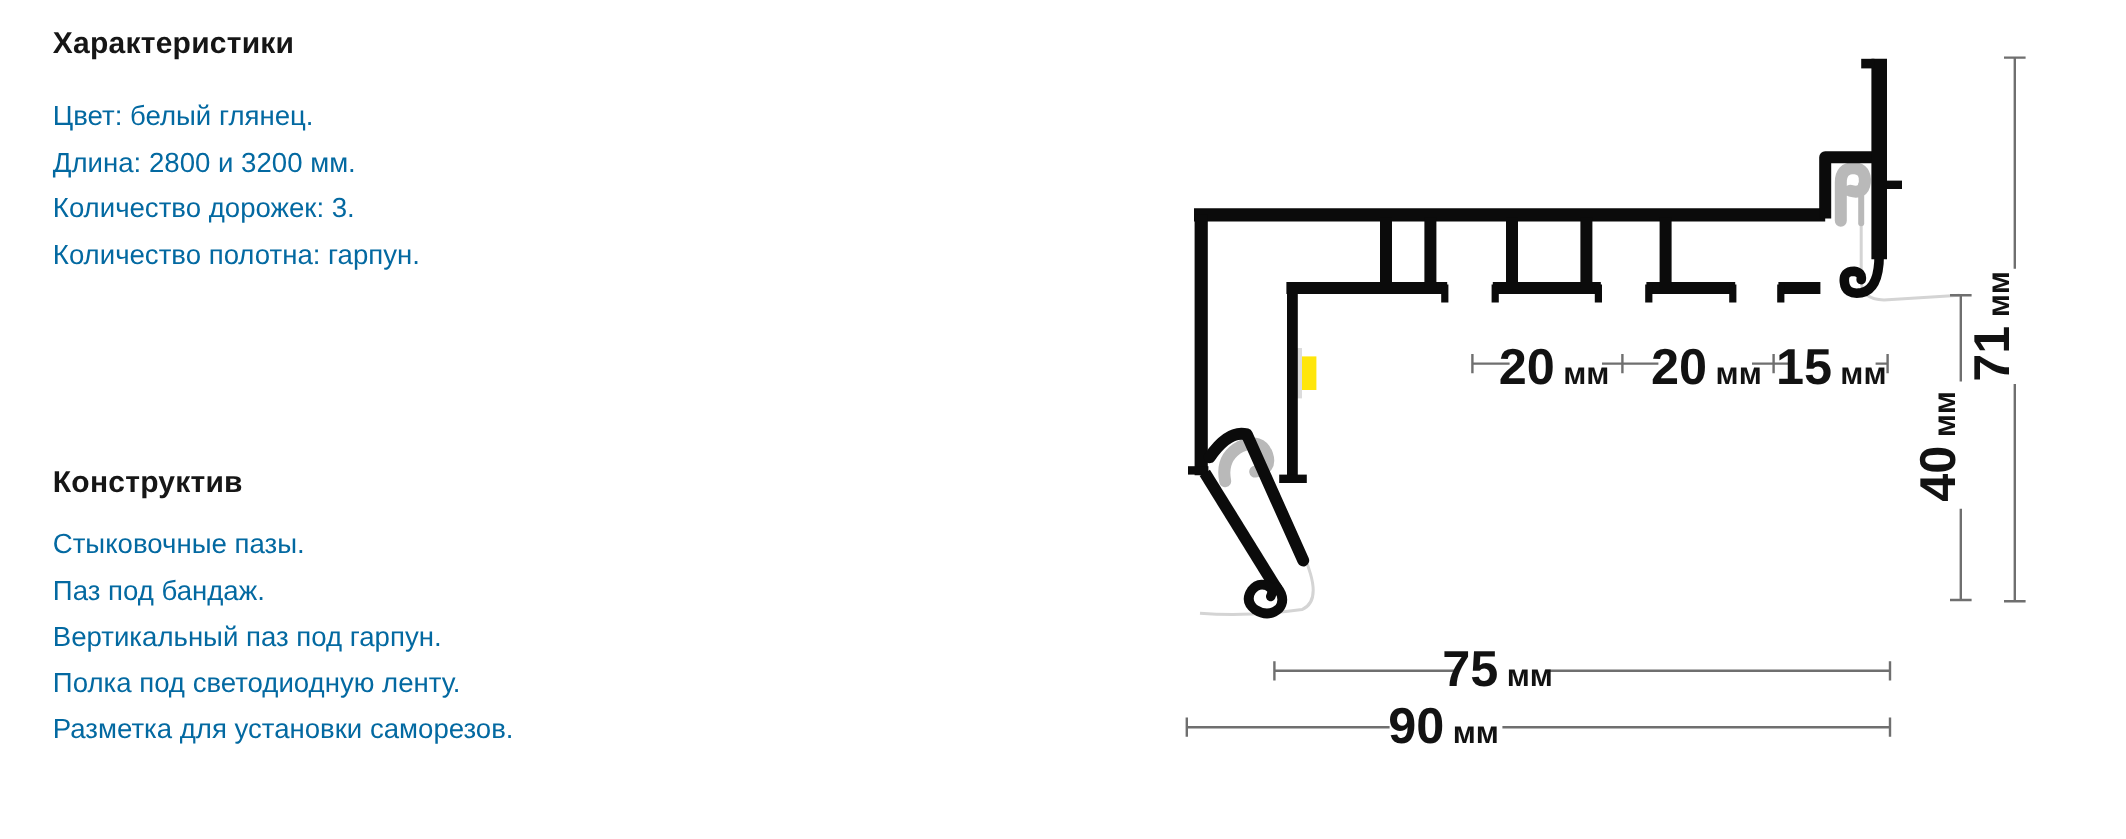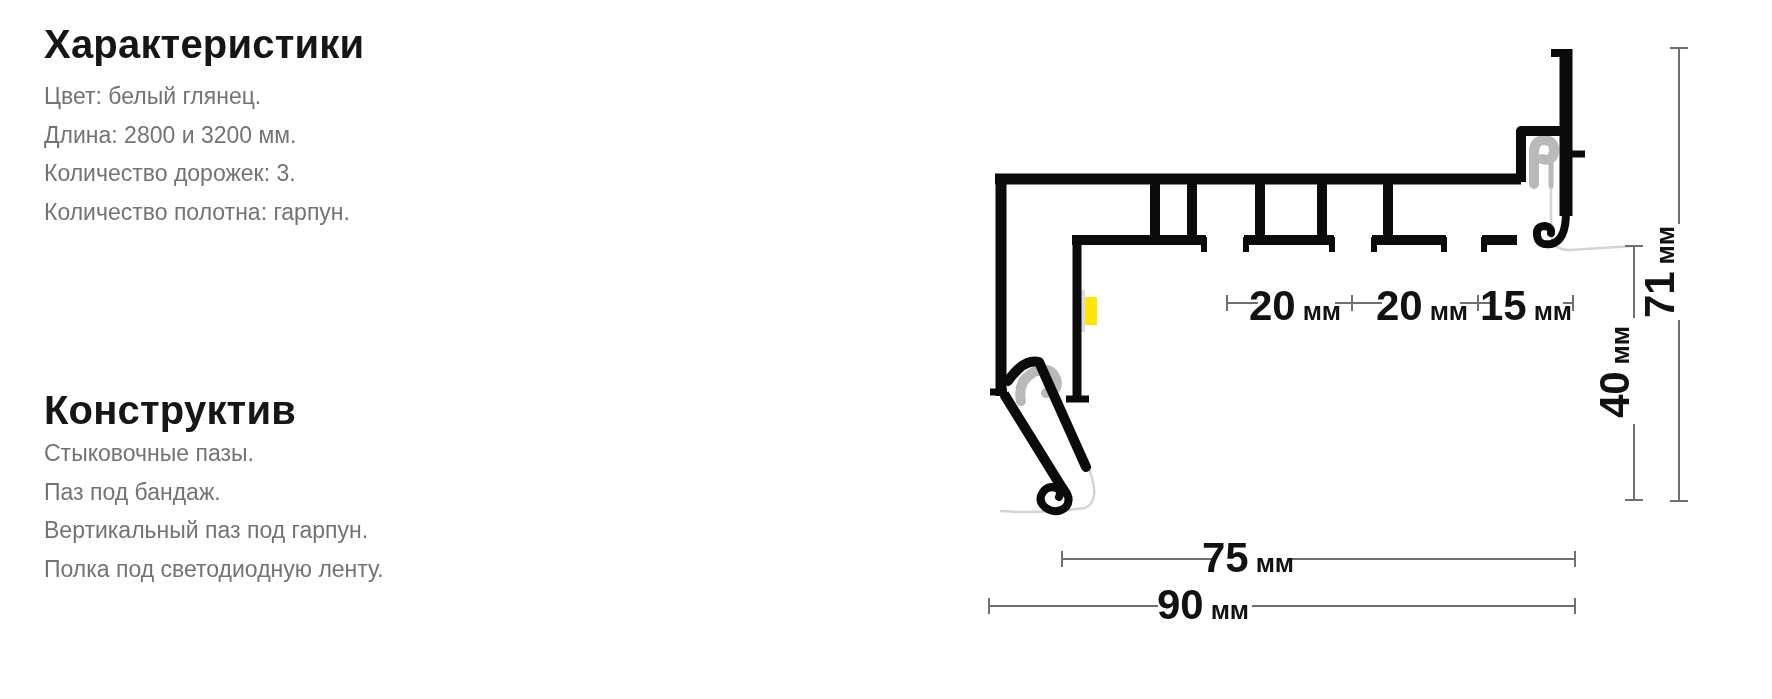--- a/index.html
+++ b/index.html
@@ -4,29 +4,29 @@
 <style>
   html,body{margin:0;padding:0;}
   body{
     width:1772px;height:699px;overflow:hidden;background:#ffffff;
     font-family:"Liberation Sans","DejaVu Sans",sans-serif;
     position:relative;
   }
   .col-left{position:absolute;left:44px;top:0;width:520px;}
   .sec-title{
     position:absolute;left:0;margin:0;
-    font-size:40px;font-weight:700;color:#161616;letter-spacing:.2px;
+    font-size:25px;font-weight:700;color:#161616;letter-spacing:.2px;
   }
   .sec-title.t1{top:22px;}
   .sec-title.t2{top:388px;}
   .spec-list{position:absolute;left:0;margin:0;padding:0;list-style:none;}
   .spec-list.l1{top:77px;}
   .spec-list.l2{top:434px;}
   .spec-list li{
-    font-size:23px;color:#737373;line-height:38.5px;white-space:nowrap;
+    font-size:23px;color:#0369a1;line-height:38.5px;white-space:nowrap;
   }
   .diagram-wrap{position:absolute;left:0;top:0;width:1632px;height:699px;}
   svg{display:block;}
   .dim-num{font-family:"Liberation Sans","DejaVu Sans",sans-serif;font-size:42px;font-weight:700;fill:#121212;}
   .dim-unit{font-size:26px;font-weight:700;fill:#121212;}
 </style>
 </head>
 <body>
 
 <div class="col-left">
@@ -36,20 +36,21 @@
     <li>Длина: 2800 и 3200 мм.</li>
     <li>Количество дорожек: 3.</li>
     <li>Количество полотна: гарпун.</li>
   </ul>
   <h2 class="sec-title t2">Конструктив</h2>
   <ul class="spec-list l2">
     <li>Стыковочные пазы.</li>
     <li>Паз под бандаж.</li>
     <li>Вертикальный паз под гарпун.</li>
     <li>Полка под светодиодную ленту.</li>
+    <li>Разметка для установки саморезов.</li>
   </ul>
 </div>
 
 <div class="diagram-wrap">
 <svg width="1772" height="699" viewBox="0 0 1772 699" xmlns="http://www.w3.org/2000/svg">
 
   <g stroke="#d4d4d4" stroke-width="2.5" fill="none">
     <path d="M1551 188 V233 Q1551 250 1570 250 L1633 246"></path>
     <path d="M1064 410 Q1084 452 1092 478 Q1099 502 1085 508 Q1040 514 1000 511"></path>
   </g>

